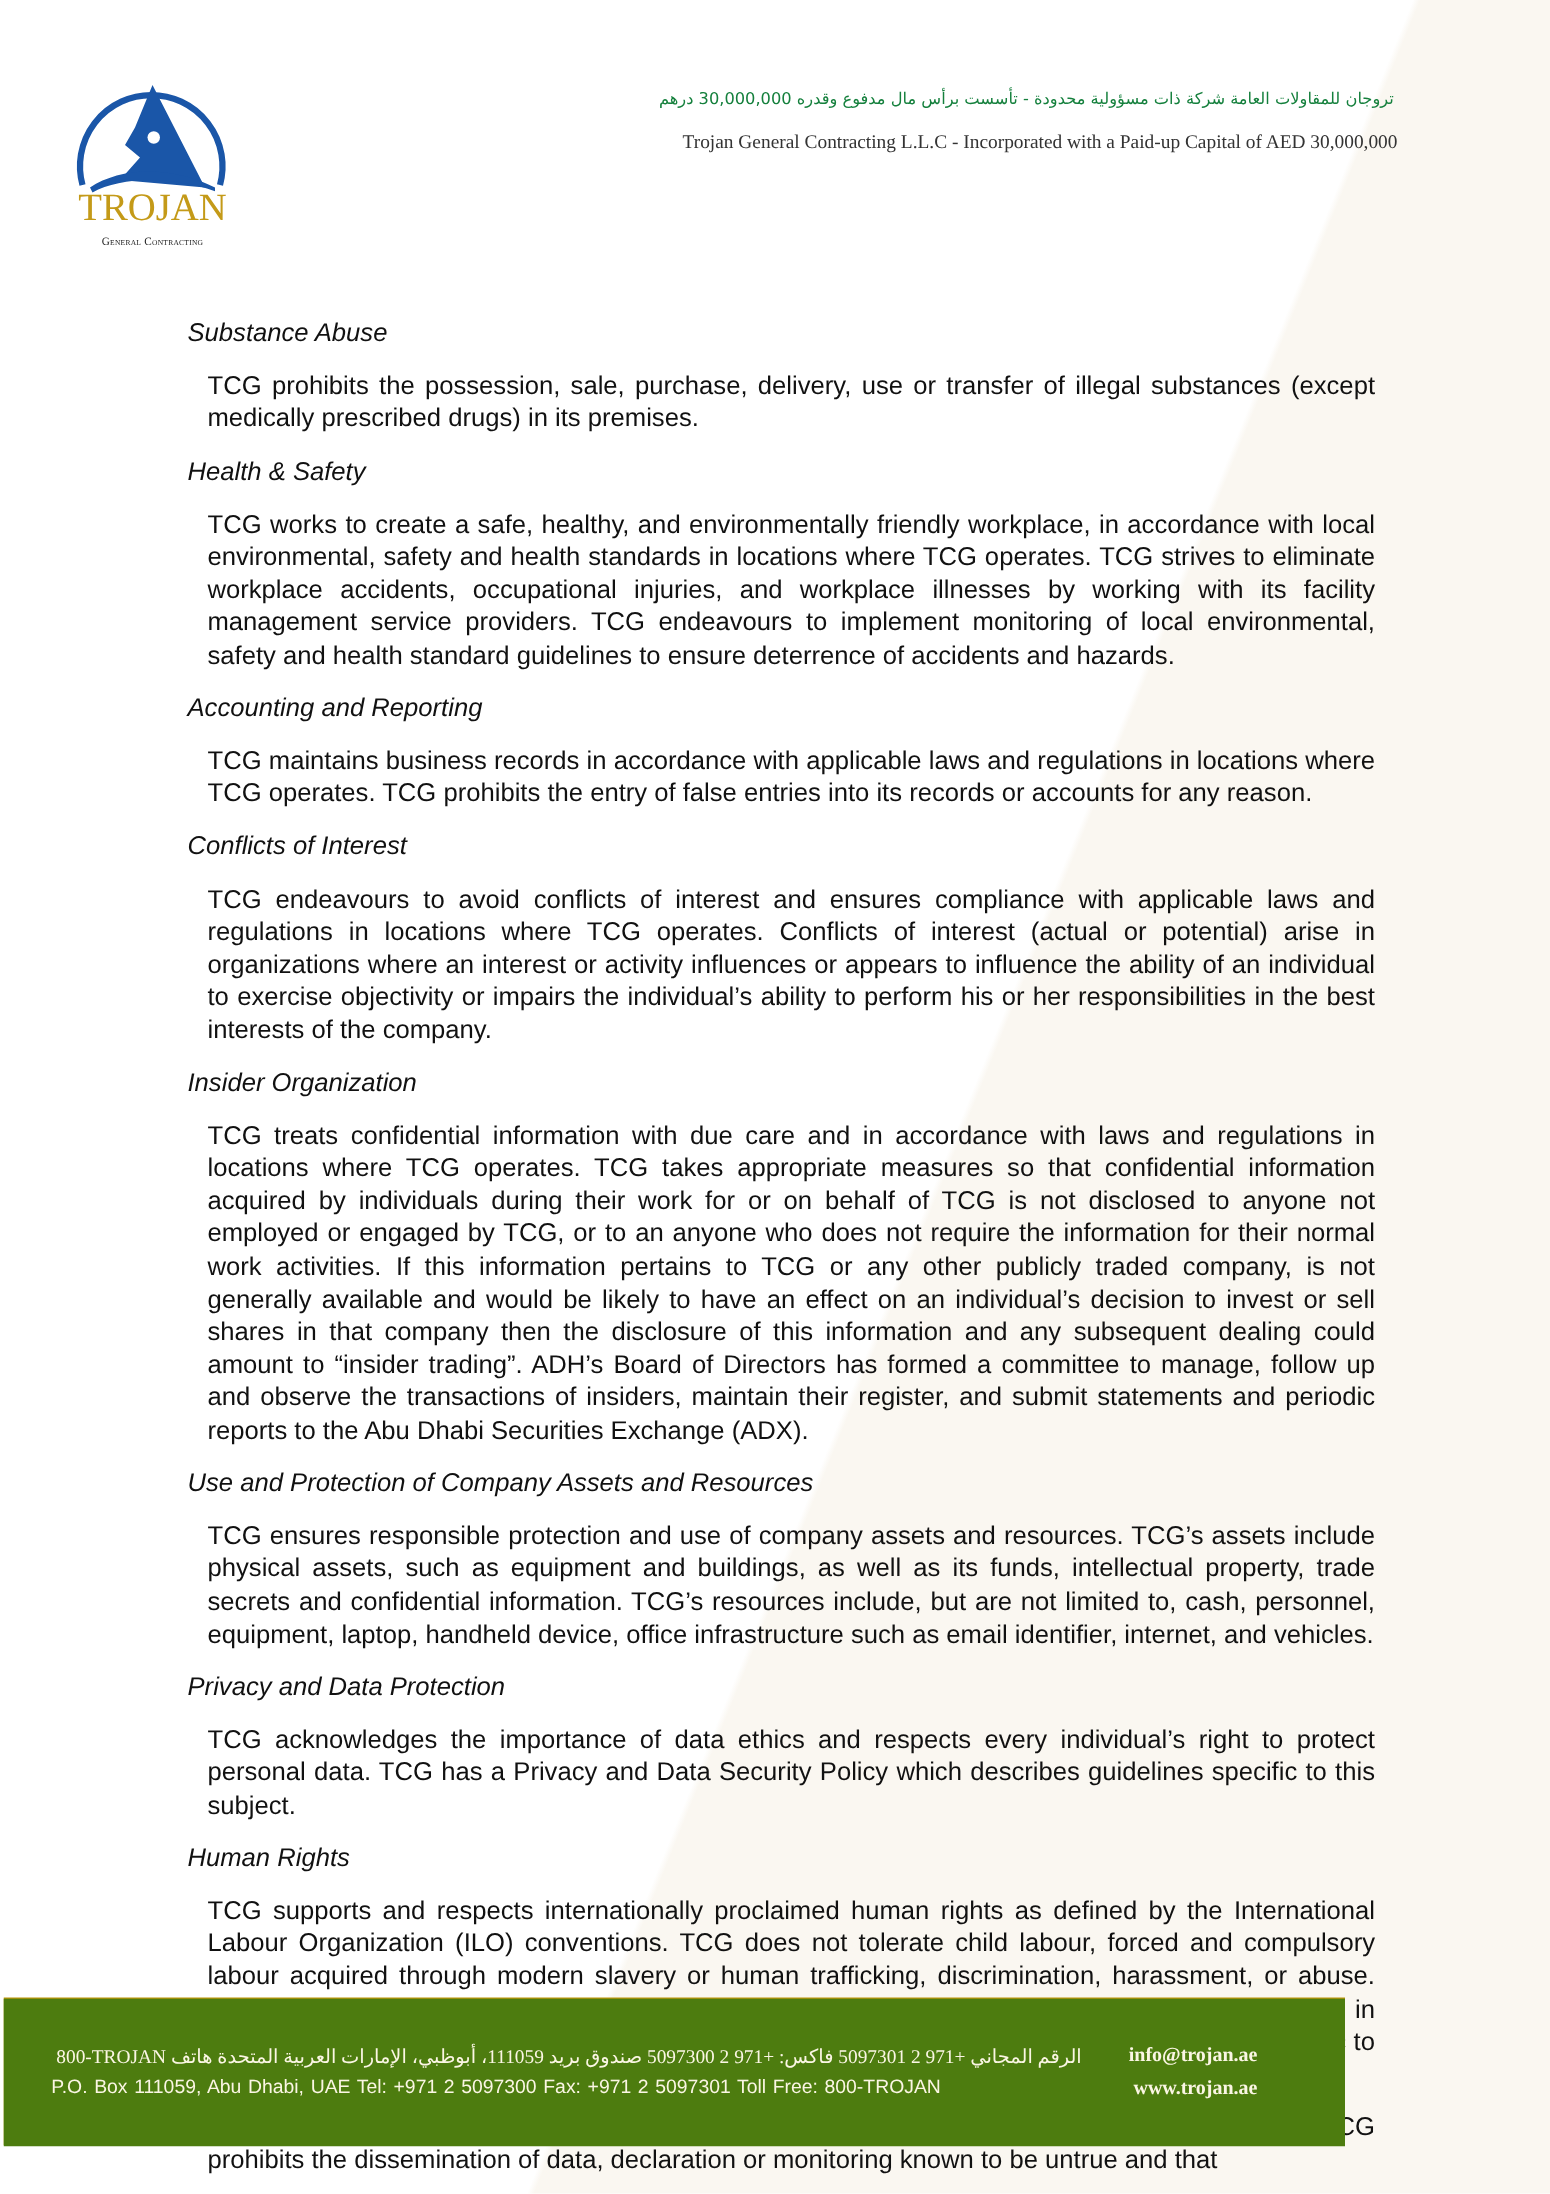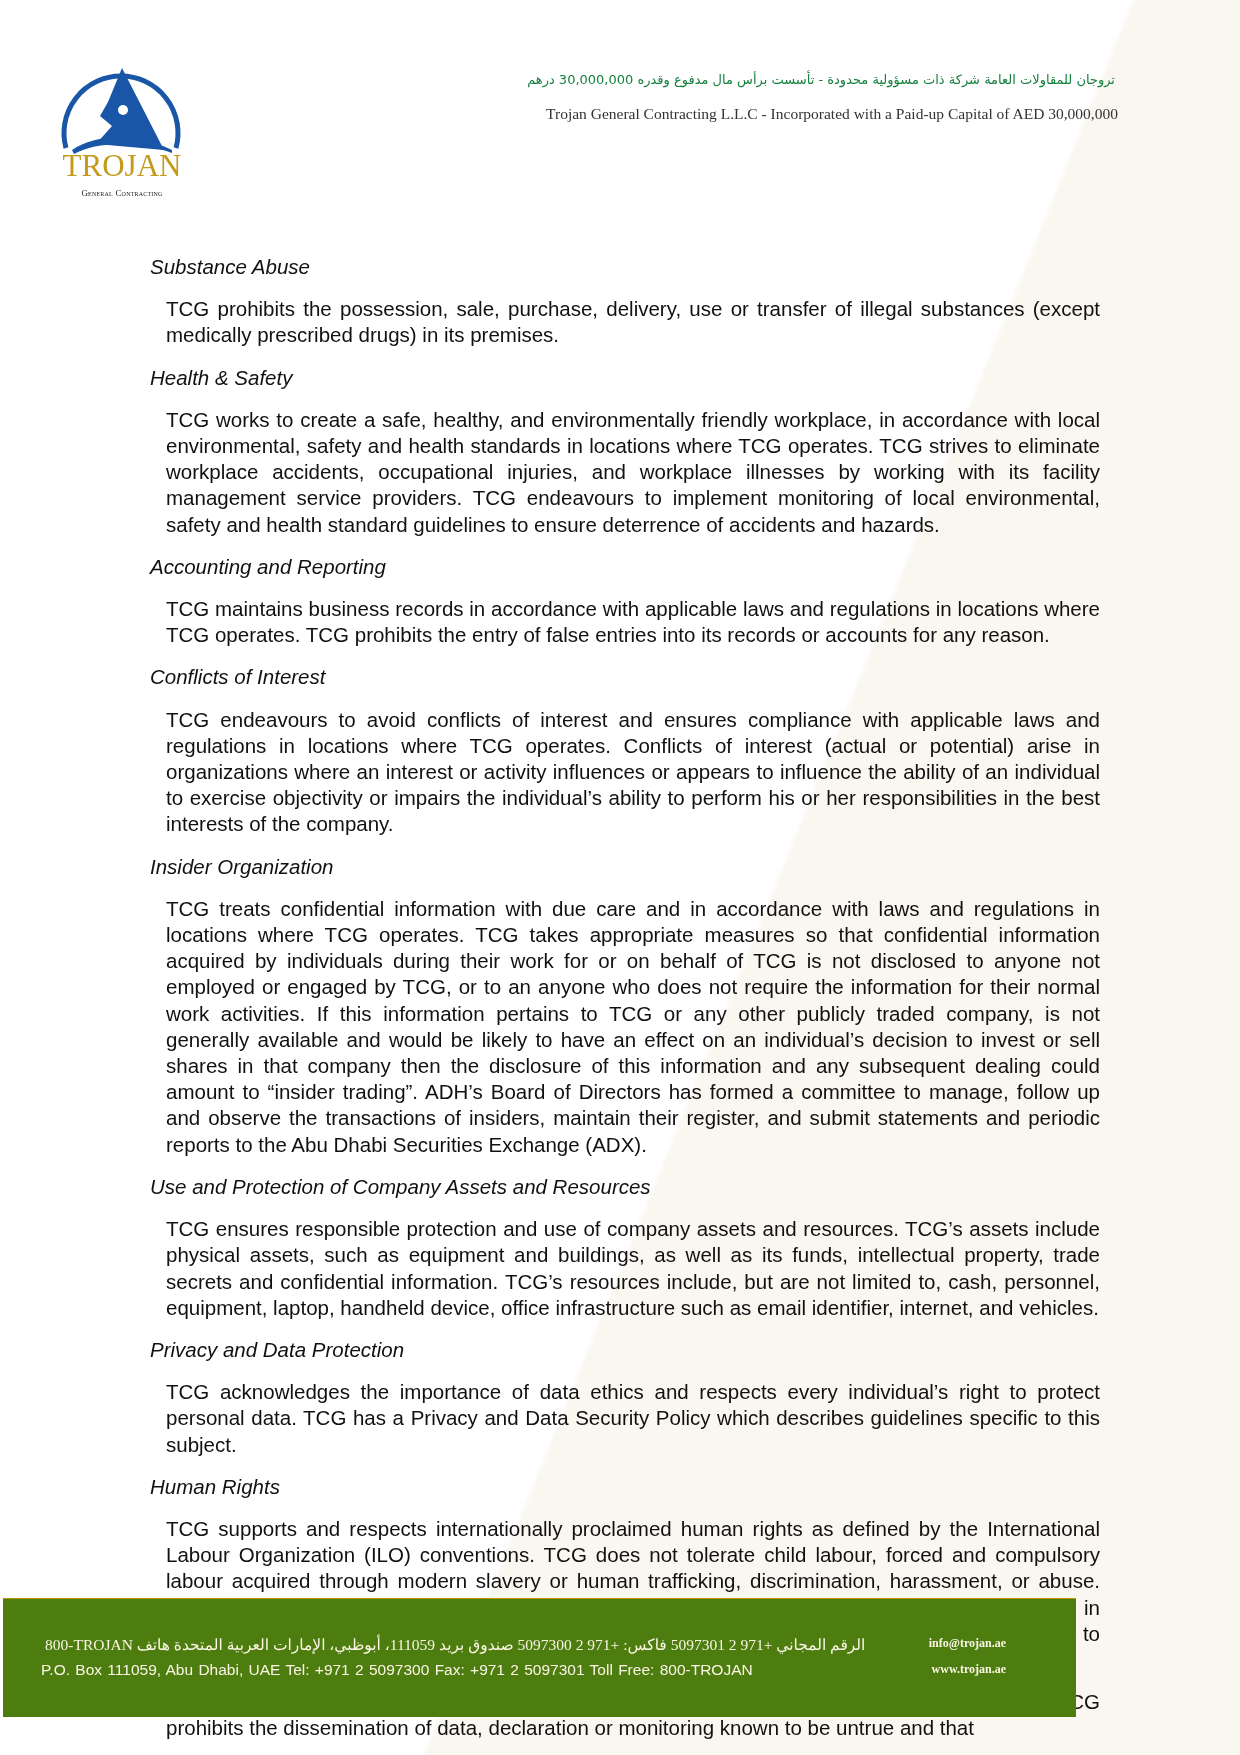--- a/index.html
+++ b/index.html
@@ -51,21 +51,21 @@
   .ft-ar {
     position: absolute; left: 42px; top: 37px; font-family: "Liberation Serif", serif;
     font-size: 15.5px; color: #fbf6e4; white-space: nowrap; direction: ltr;
   }
   .ft-en {
     position: absolute; left: 38px; top: 62px; font-family: Liberation Sans, sans-serif;
     font-size: 15.5px; color: #fbf6e4; white-space: nowrap; word-spacing: 1px; text-align: right;
   }
   .ft-email, .ft-web {
     position: absolute; right: 70px; font-family: "Liberation Serif", serif; font-weight: bold;
-    font-size: 12px; color: #fbf6e4; white-space: nowrap;
+    font-size: 16px; color: #fbf6e4; white-space: nowrap;
   }
   .ft-email { top: 37px; }
   .ft-web { top: 63px; }
 </style>
 </head>
 <body>
 
 <div class="bg-wedge"></div>
 <svg class="bg-wedge2" viewBox="0 0 1240 1755" preserveAspectRatio="none">
   <path d="M1240 0 L1240 1627 L800 1627 C 930 1200, 1040 700, 1240 0 Z" fill="#faf7f1" opacity="0.0"></path>

